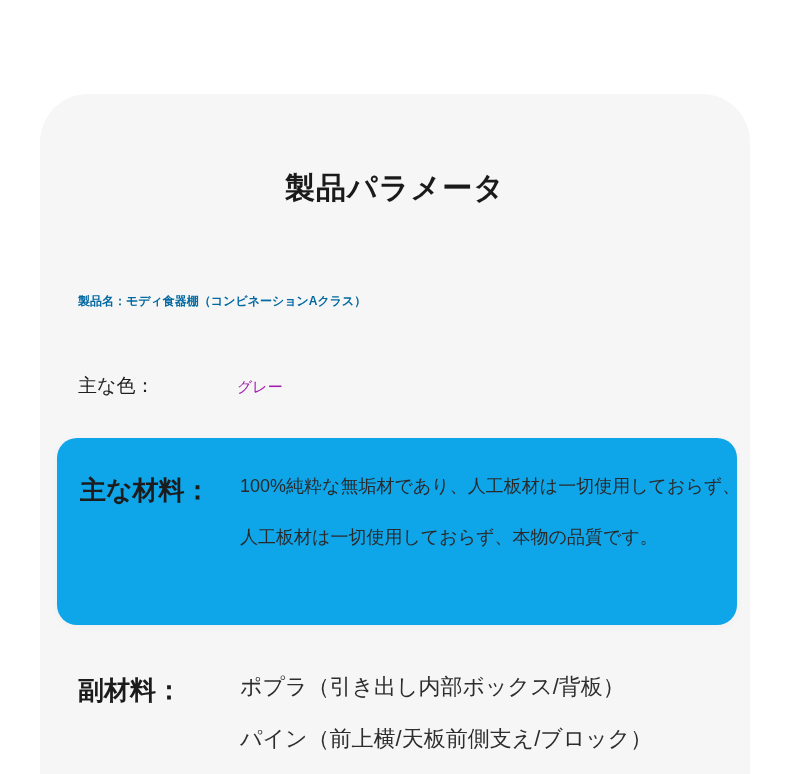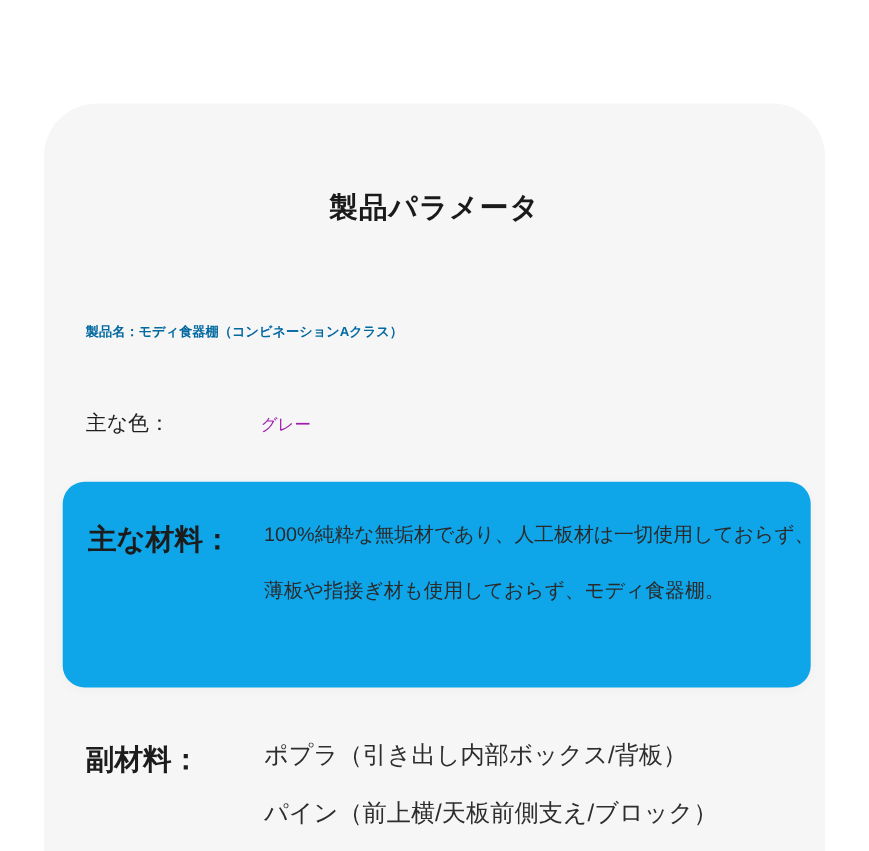--- a/index.html
+++ b/index.html
@@ -23,21 +23,21 @@
     height: 680px;
     background: #f6f6f6;
     border-radius: 48px 48px 0 0;
   }
   .card-title {
     position: absolute;
     top: 74px;
     left: 0;
     width: 100%;
     text-align: center;
-    font-size: 26px;
+    font-size: 30px;
     line-height: 40px;
     font-weight: 800;
     color: #1a1a1a;
     letter-spacing: 1px;
   }
   .row-name {
     position: absolute;
     left: 38px;
     top: 192px;
     font-size: 12px;
@@ -140,21 +140,21 @@
 
   <div class="row-color">
     <span class="label">主な色：</span>
     <span class="value">グレー</span>
   </div>
 
   <div class="materials-box">
     <span class="label">主な材料：</span>
     <div class="lines">
       <div>100%純粋な無垢材であり、人工板材は一切使用しておらず、</div>
-      <div>薄板や指接ぎ材も使用しておらず、モディ食器棚。</div>
+      <div>人工板材は一切使用しておらず、本物の品質です。</div>
     </div>
   </div>
 
   <div class="row-sub">
     <span class="label">副材料：</span>
     <div class="lines">
       <div>ポプラ（引き出し内部ボックス/背板）</div>
       <div>パイン（前上横/天板前側支え/ブロック）</div>
     </div>
   </div>

